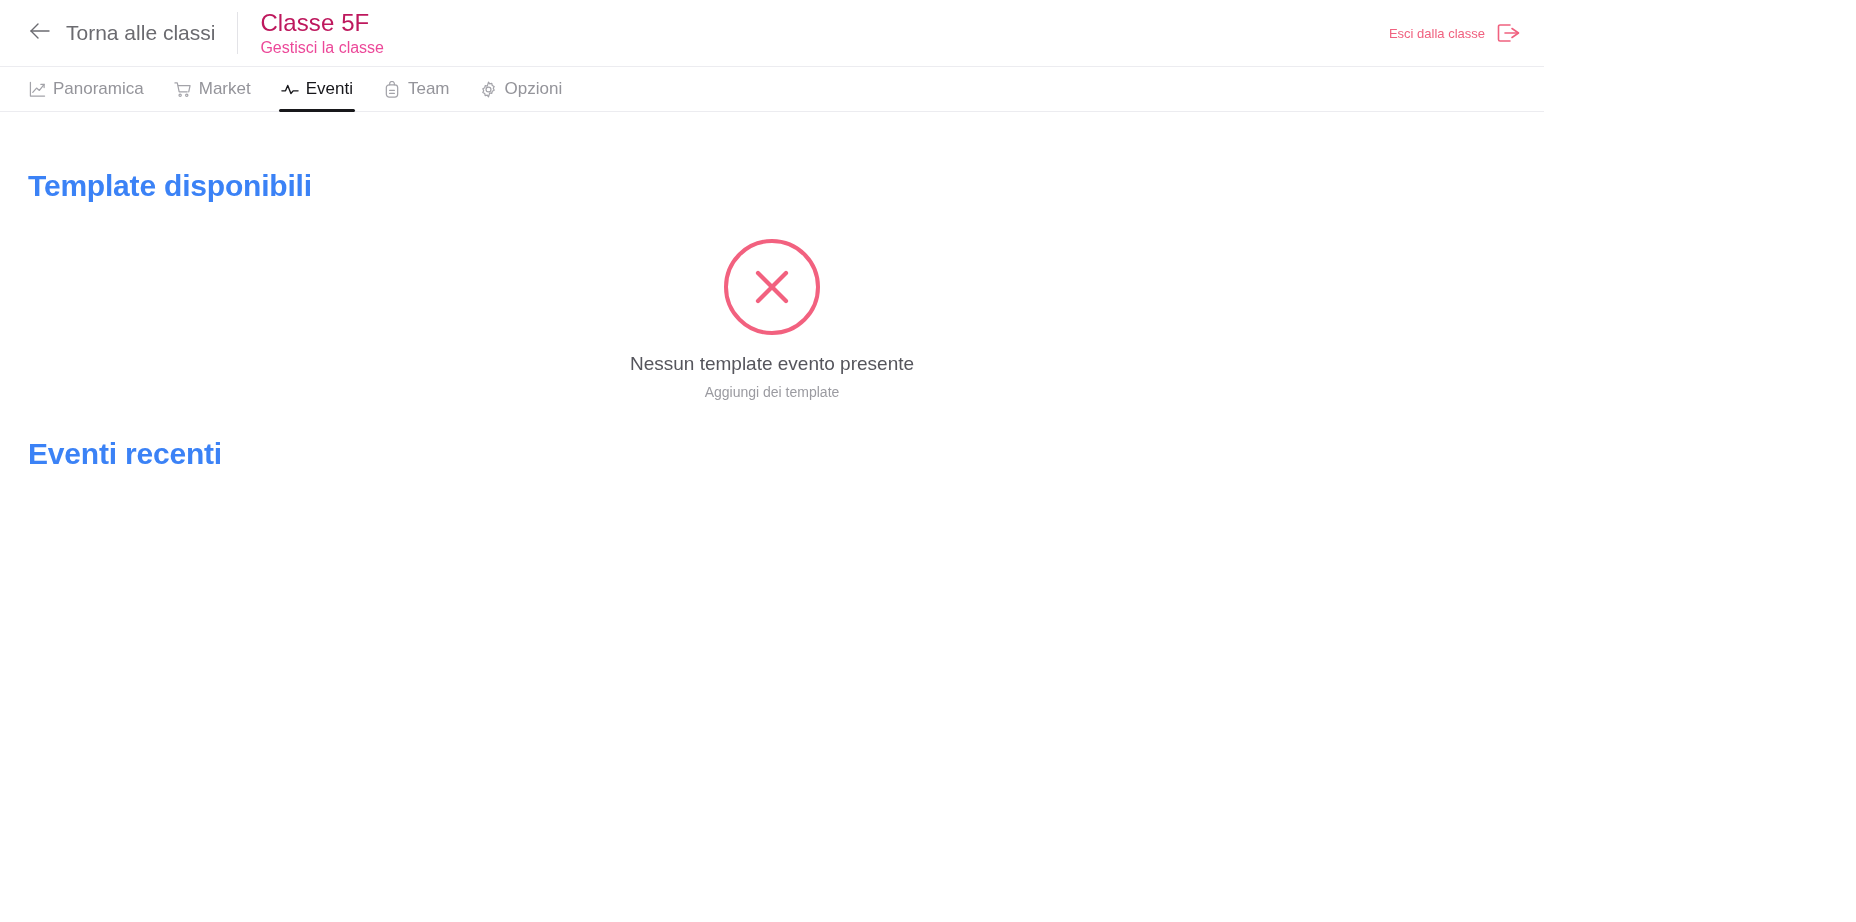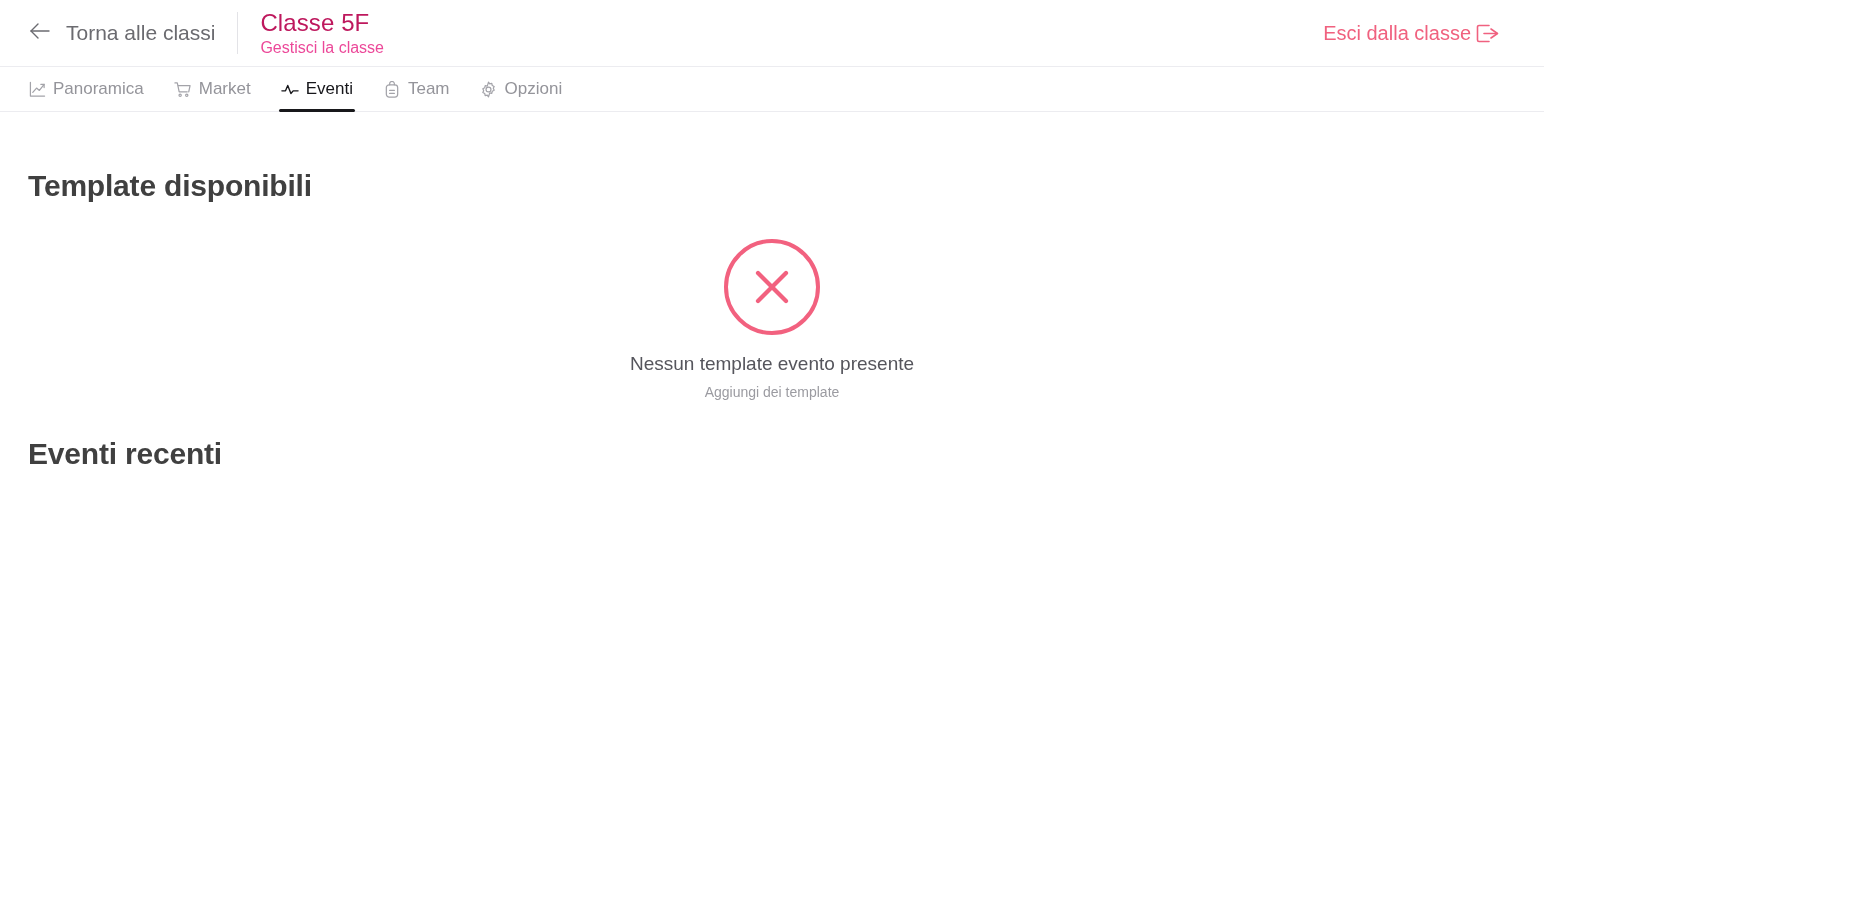--- a/index.html
+++ b/index.html
@@ -52,28 +52,28 @@
     line-height: 1.15;
   }
   .class-subtitle {
     font-size: 16px;
     color: #ec4899;
     font-weight: 400;
     line-height: 1.15;
   }
   .exit-link {
     position: absolute;
-    right: 44px;
+    right: 23px;
     top: 50%;
     transform: translateY(-50%);
     display: flex;
     align-items: center;
-    gap: 4px;
+    gap: 11px;
     color: #f0617f;
-    font-size: 20px;
+    font-size: 13px;
     cursor: pointer;
     white-space: nowrap;
   }
 
   
   .tabbar {
     height: 45px;
     flex: 0 0 45px;
     display: flex;
     align-items: stretch;
@@ -119,21 +119,21 @@
     cursor: pointer;
     line-height: 1;
     white-space: nowrap;
   }
   .btn-secondary { background: #efecfe; color: #4b2ee0; }
   .btn-primary { background: #3a22d9; color: #ffffff; }
 
   .section-title {
     font-size: 30px;
     font-weight: 700;
-    color: #404040;
+    color: #3b82f6;
     letter-spacing: -0.2px;
     margin: 16px 0 0 0;
   }
 
   .empty-state {
     display: flex;
     flex-direction: column;
     align-items: center;
     justify-content: center;
     gap: 0;

